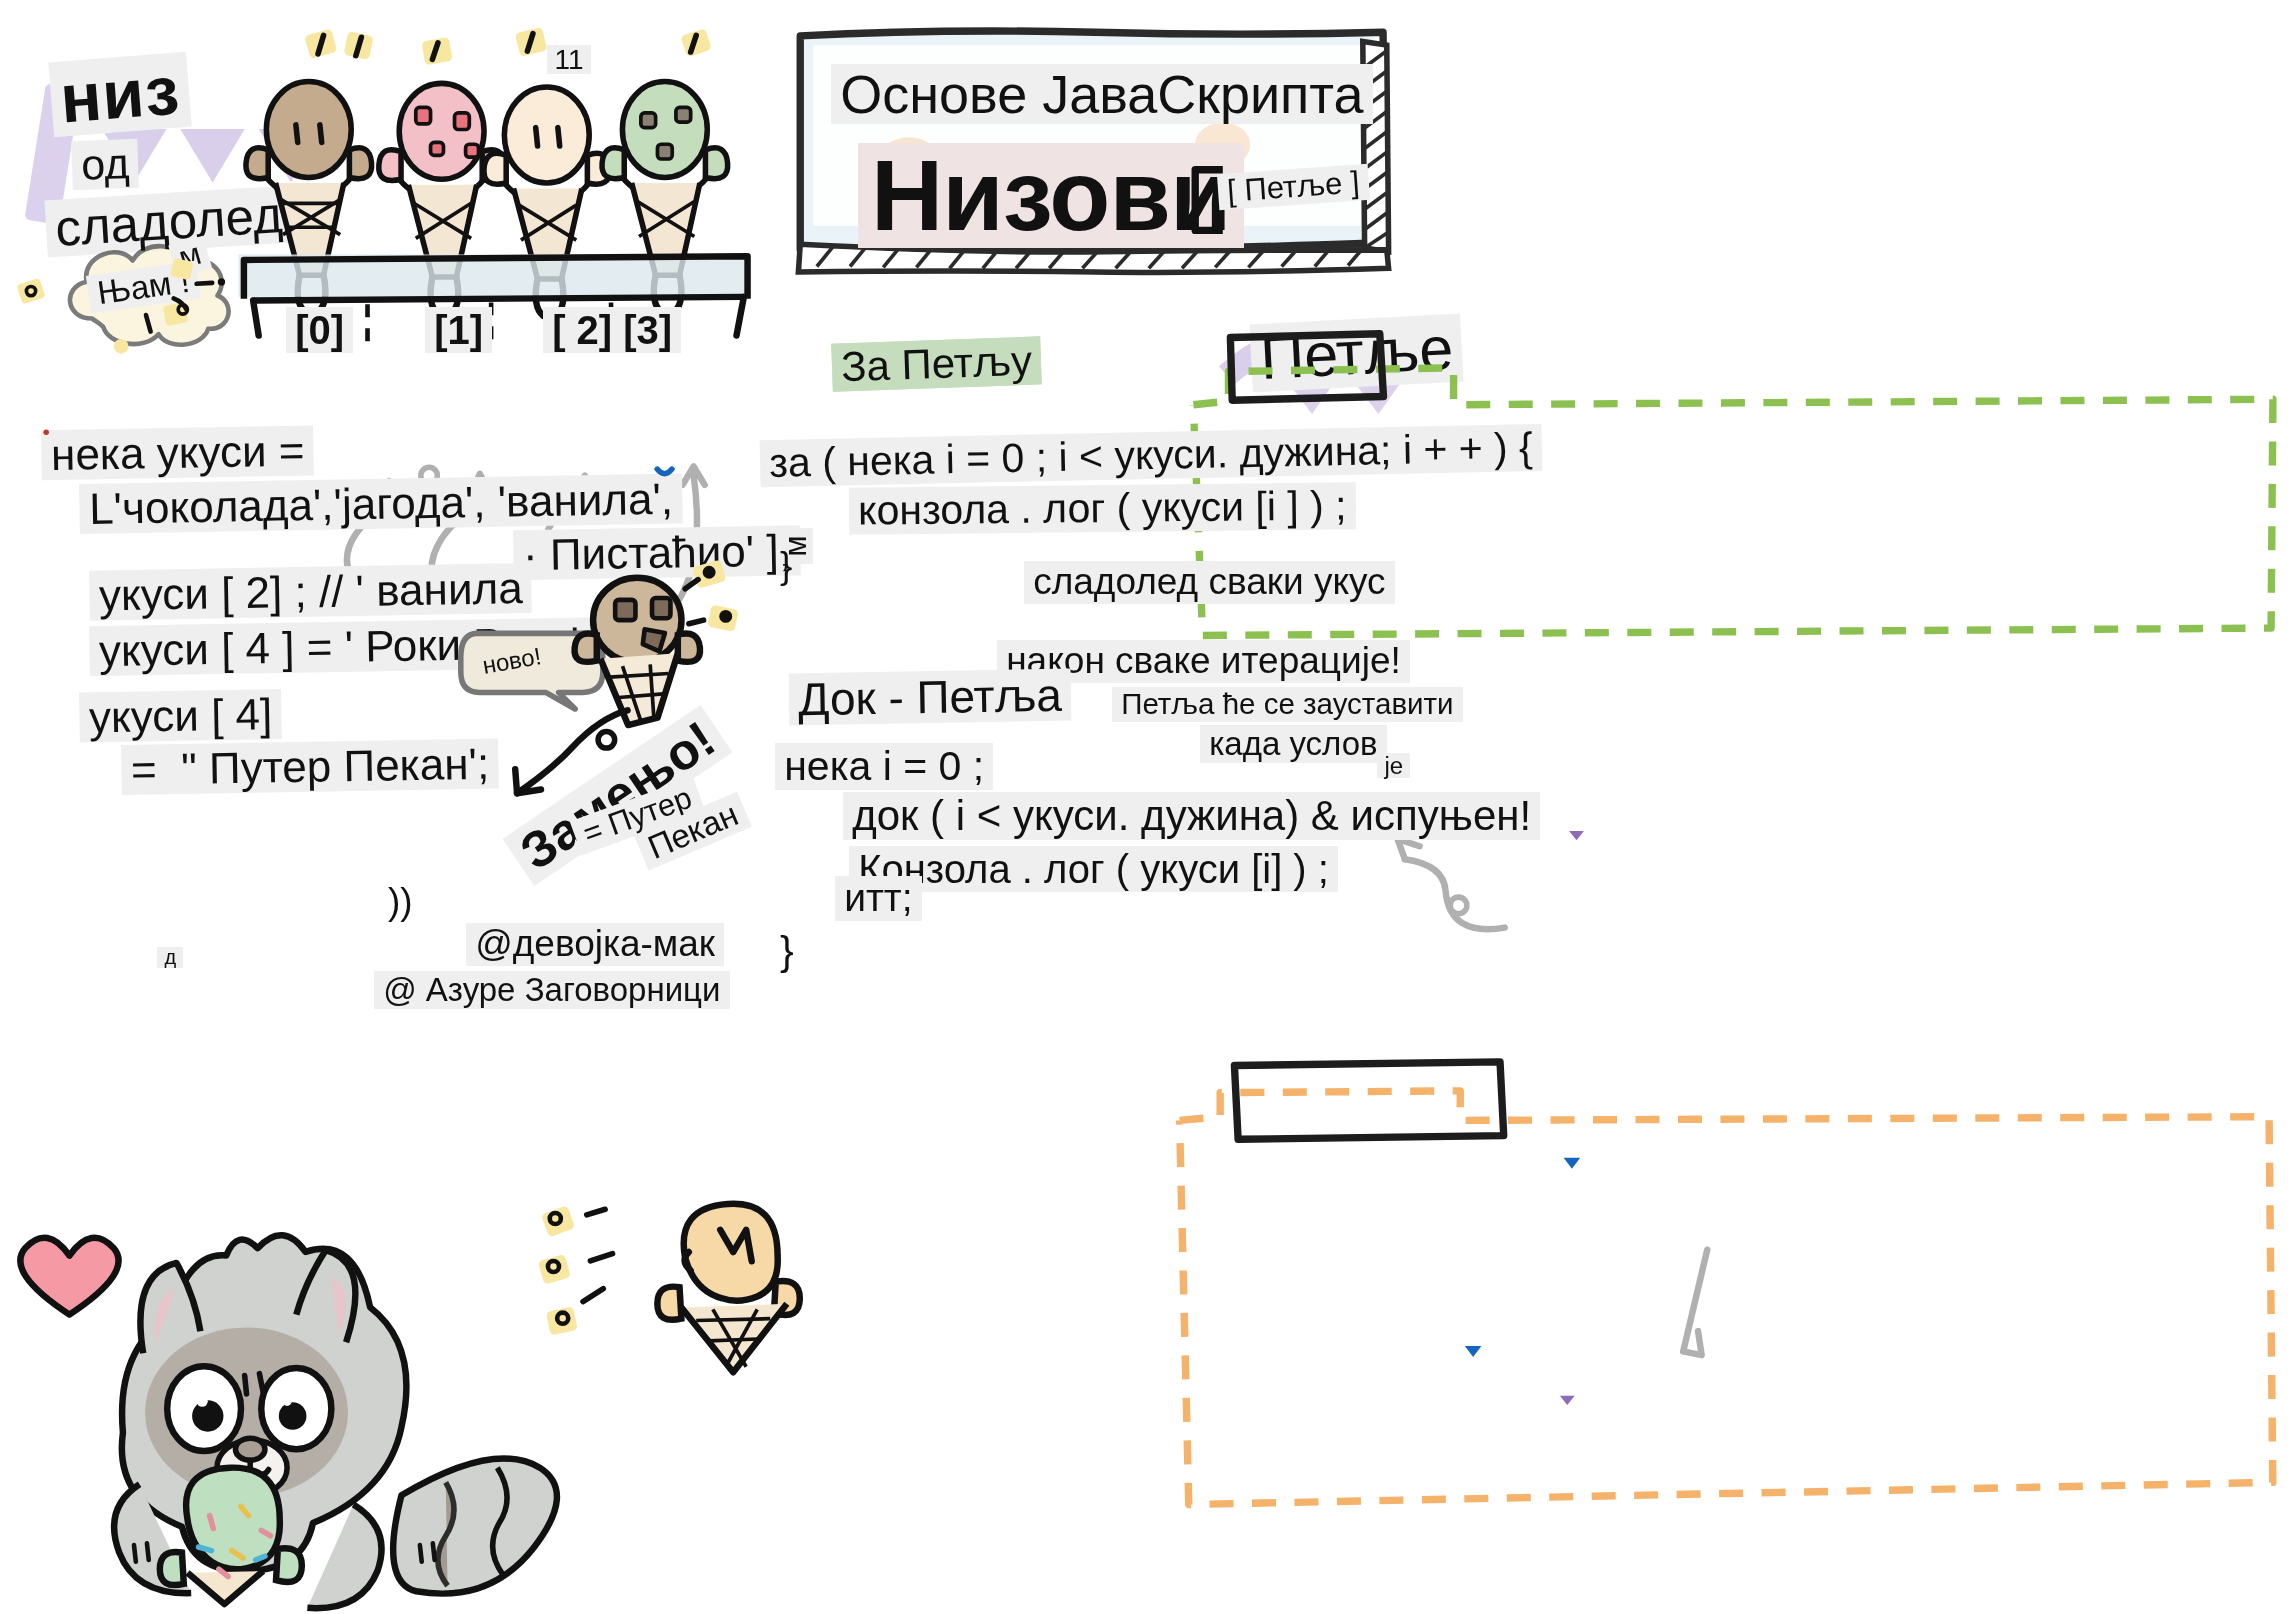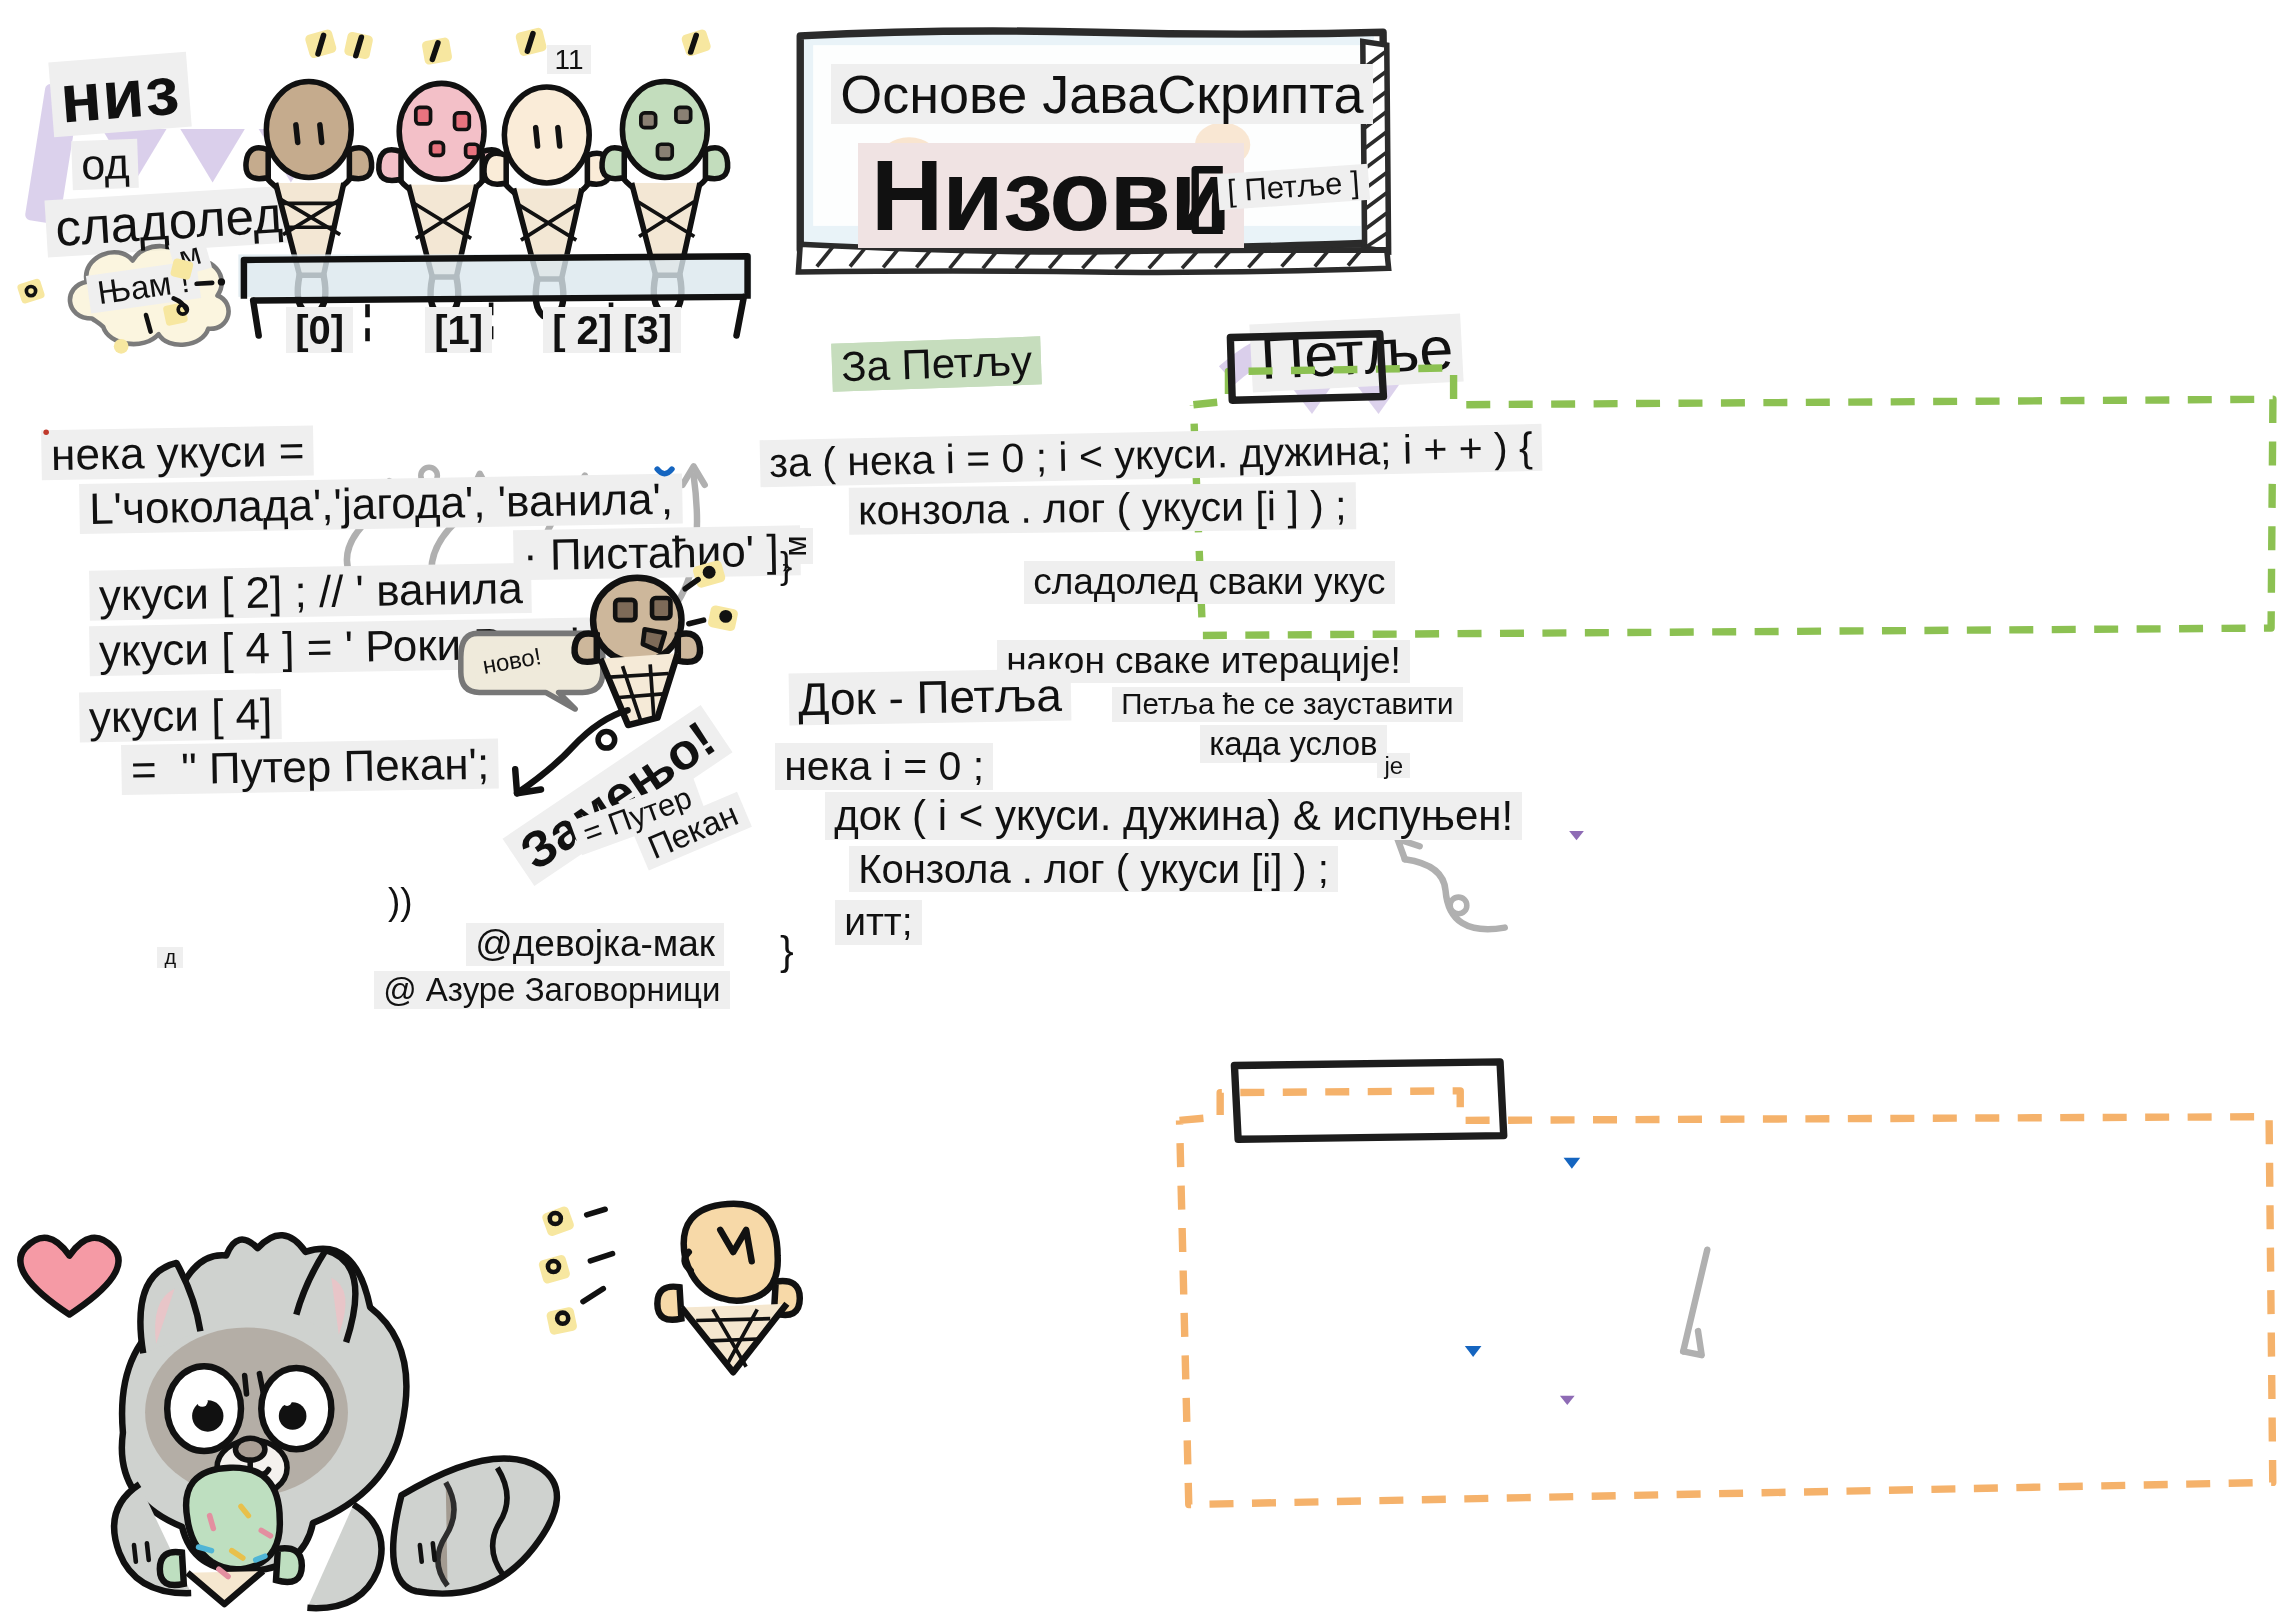--- a/index.html
+++ b/index.html
@@ -70,23 +70,23 @@
   
   #f1{left:760px;top:432px;font-size:41px;transform:rotate(-1.2deg);}
   #f2{left:849px;top:485px;font-size:41px;transform:rotate(-0.6deg);}
   #f-note1{left:1024px;top:561px;font-size:37px;}
   #f-note2{left:997px;top:600px;font-size:37px;margin-top:40px;}
   #f-brace{left:778px;top:528px;font-size:31px;transform:rotate(-90deg);}
   #f-brace2{left:780px;top:545px;font-size:37px;}
 
   
   #w1{left:775px;top:743px;font-size:41px;}
-  #w2{left:789px;top:792px;font-size:42px;padding-left:36px;}
+  #w2{left:807px;top:792px;font-size:42px;padding-left:36px;}
   #w3{left:849px;top:846px;font-size:40px;}
-  #w4{left:835px;top:900px;font-size:39px;}
+  #w4{left:835px;top:876px;font-size:39px;}
   #w-close{left:780px;top:928px;font-size:41px;}
   #wn1{left:1112px;top:687px;font-size:29.5px;}
   #wn2{left:1200px;top:725px;font-size:33px;}
   #wn3{left:1361px;top:752px;font-size:24px;margin-left:16px;}
 
   svg{overflow:visible;}
 </style>
 </head>
 <body>
 

